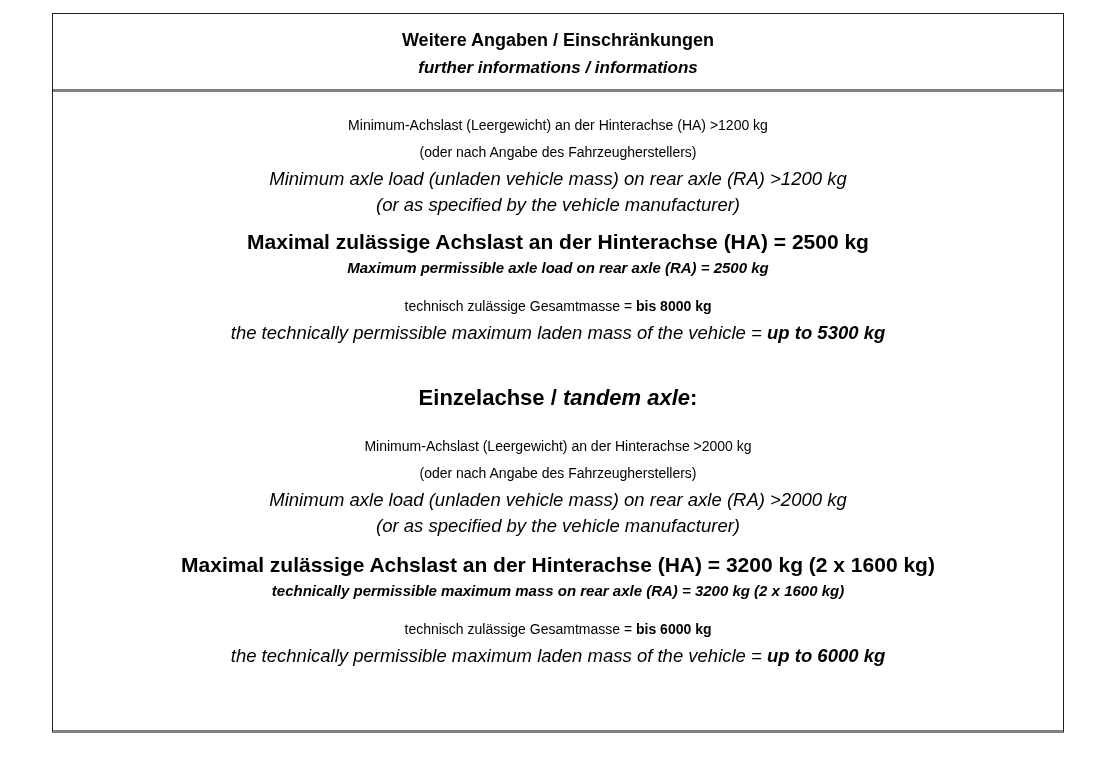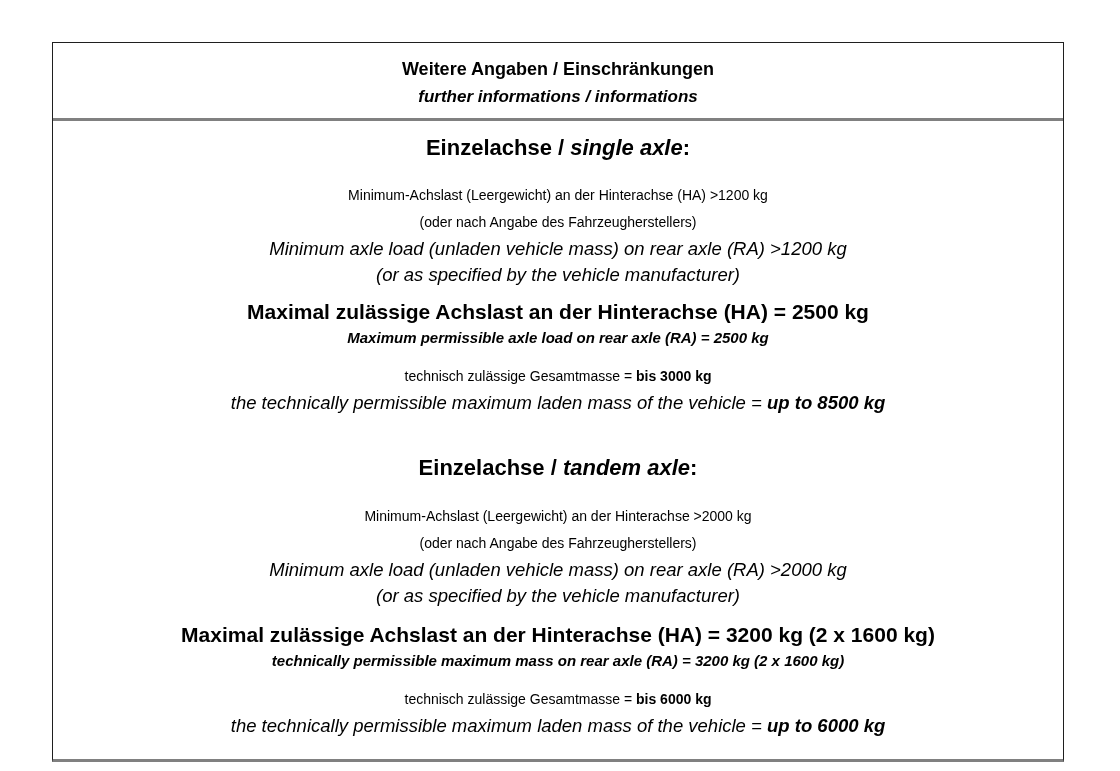--- a/index.html
+++ b/index.html
@@ -12,21 +12,21 @@
   .page {
     position: relative;
     width: 1120px;
     height: 771px;
     background: #ffffff;
     overflow: hidden;
   }
   .info-table {
     position: absolute;
     left: 52px;
-    top: 42px;
+    top: 13px;
     width: 1012px;
     height: 720px;
     box-sizing: border-box;
     border-top: 1px solid #1f1f1f;
     border-left: 1px solid #1f1f1f;
     border-right: 1px solid #1f1f1f;
     border-bottom: 3px solid #808080;
     background: #ffffff;
   }
   .table-header {
@@ -78,42 +78,39 @@
   <div class="info-table">
 
     <div class="table-header">
       <div class="header-de">Weitere Angaben / Einschränkungen</div>
       <div class="header-en">further informations / informations</div>
     </div>
 
     <div class="table-body">
 
       <div class="section section-single">
-        <div class="sec-heading">
-          <span>Einzelachse / </span><span class="it">single axle</span><span>:</span>
-        </div>
 
         <div class="block-min">
           <div class="de">Minimum-Achslast (Leergewicht) an der Hinterachse (HA) &gt;1200 kg</div>
           <div class="de">(oder nach Angabe des Fahrzeugherstellers)</div>
           <div class="en">Minimum axle load (unladen vehicle mass) on rear axle (RA) &gt;1200 kg</div>
           <div class="en">(or as specified by the vehicle manufacturer)</div>
         </div>
 
         <div class="block-max">
           <div class="max-de">Maximal zulässige Achslast an der Hinterachse (HA) = 2500 kg</div>
           <div class="max-en">Maximum permissible axle load on rear axle (RA) = 2500 kg</div>
         </div>
 
         <div class="block-total">
           <div class="de">
-            <span>technisch zulässige Gesamtmasse = </span><span class="bold-val">bis 3000 kg</span>
+            <span>technisch zulässige Gesamtmasse = </span><span class="bold-val">bis 8000 kg</span>
           </div>
           <div class="en">
-            <span>the technically permissible maximum laden mass of the vehicle = </span><span class="bold-val">up to 8500 kg</span>
+            <span>the technically permissible maximum laden mass of the vehicle = </span><span class="bold-val">up to 5300 kg</span>
           </div>
         </div>
       </div>
 
       <div class="section section-tandem">
         <div class="sec-heading">
           <span>Einzelachse / </span><span class="it">tandem axle</span><span>:</span>
         </div>
 
         <div class="block-min">

